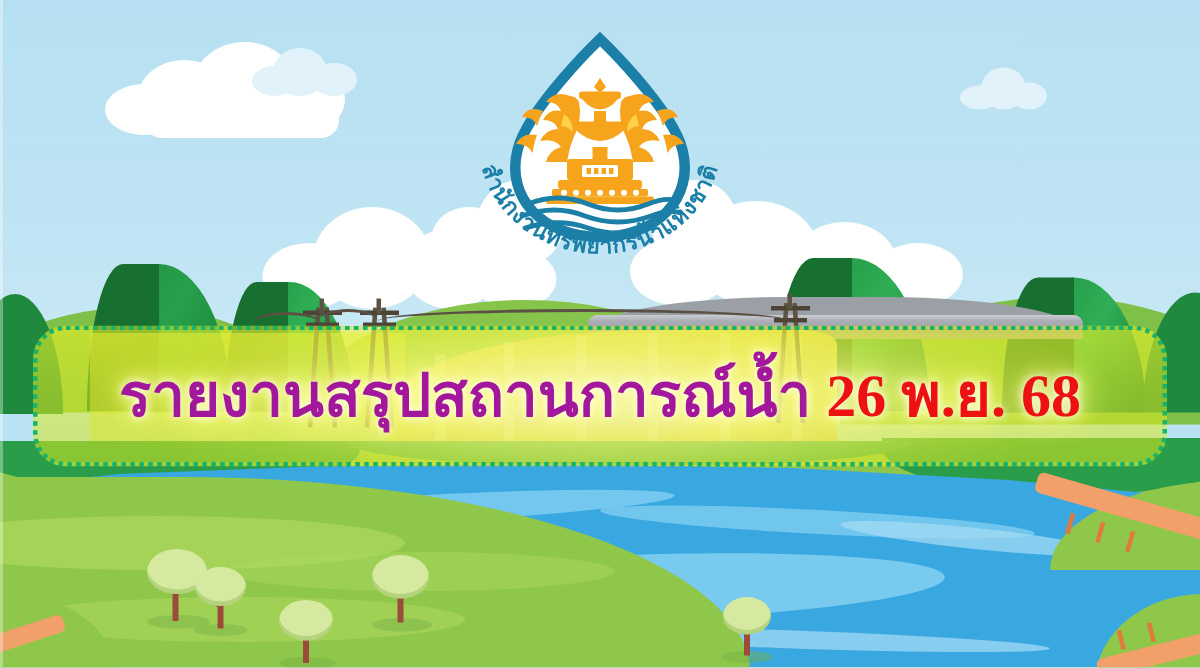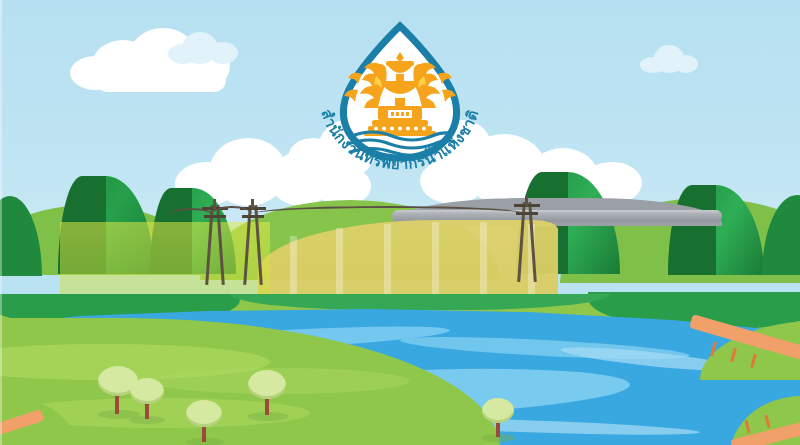--- a/index.html
+++ b/index.html
@@ -483,16 +483,22 @@
         <path d="M48 126 Q70 118 90 126 Q112 134 134 126 Q146 121 154 124"></path>
         <path d="M50 134 Q72 127 92 134 Q113 141 134 134"></path>
       </g>
 
       <text font-family="'Liberation Sans', sans-serif" font-size="15" font-weight="bold" fill="#1b7fa8" letter-spacing="0.5">
         <textPath href="#arcPath" startOffset="50%" text-anchor="middle">สำนักงานทรัพยากรน้ำแห่งชาติ</textPath>
       </text>
     </svg>
   </div>
 
+  <div class="banner">
+    <div class="banner-glow"></div>
+    <div class="banner-text">
+      <span class="txt-title">รายงานสรุปสถานการณ์น้ำ</span><span class="txt-date">26 พ.ย. 68</span>
+    </div>
+  </div>
 
   <div class="edge-left"></div>
 
 </div>
 
 </body></html>

